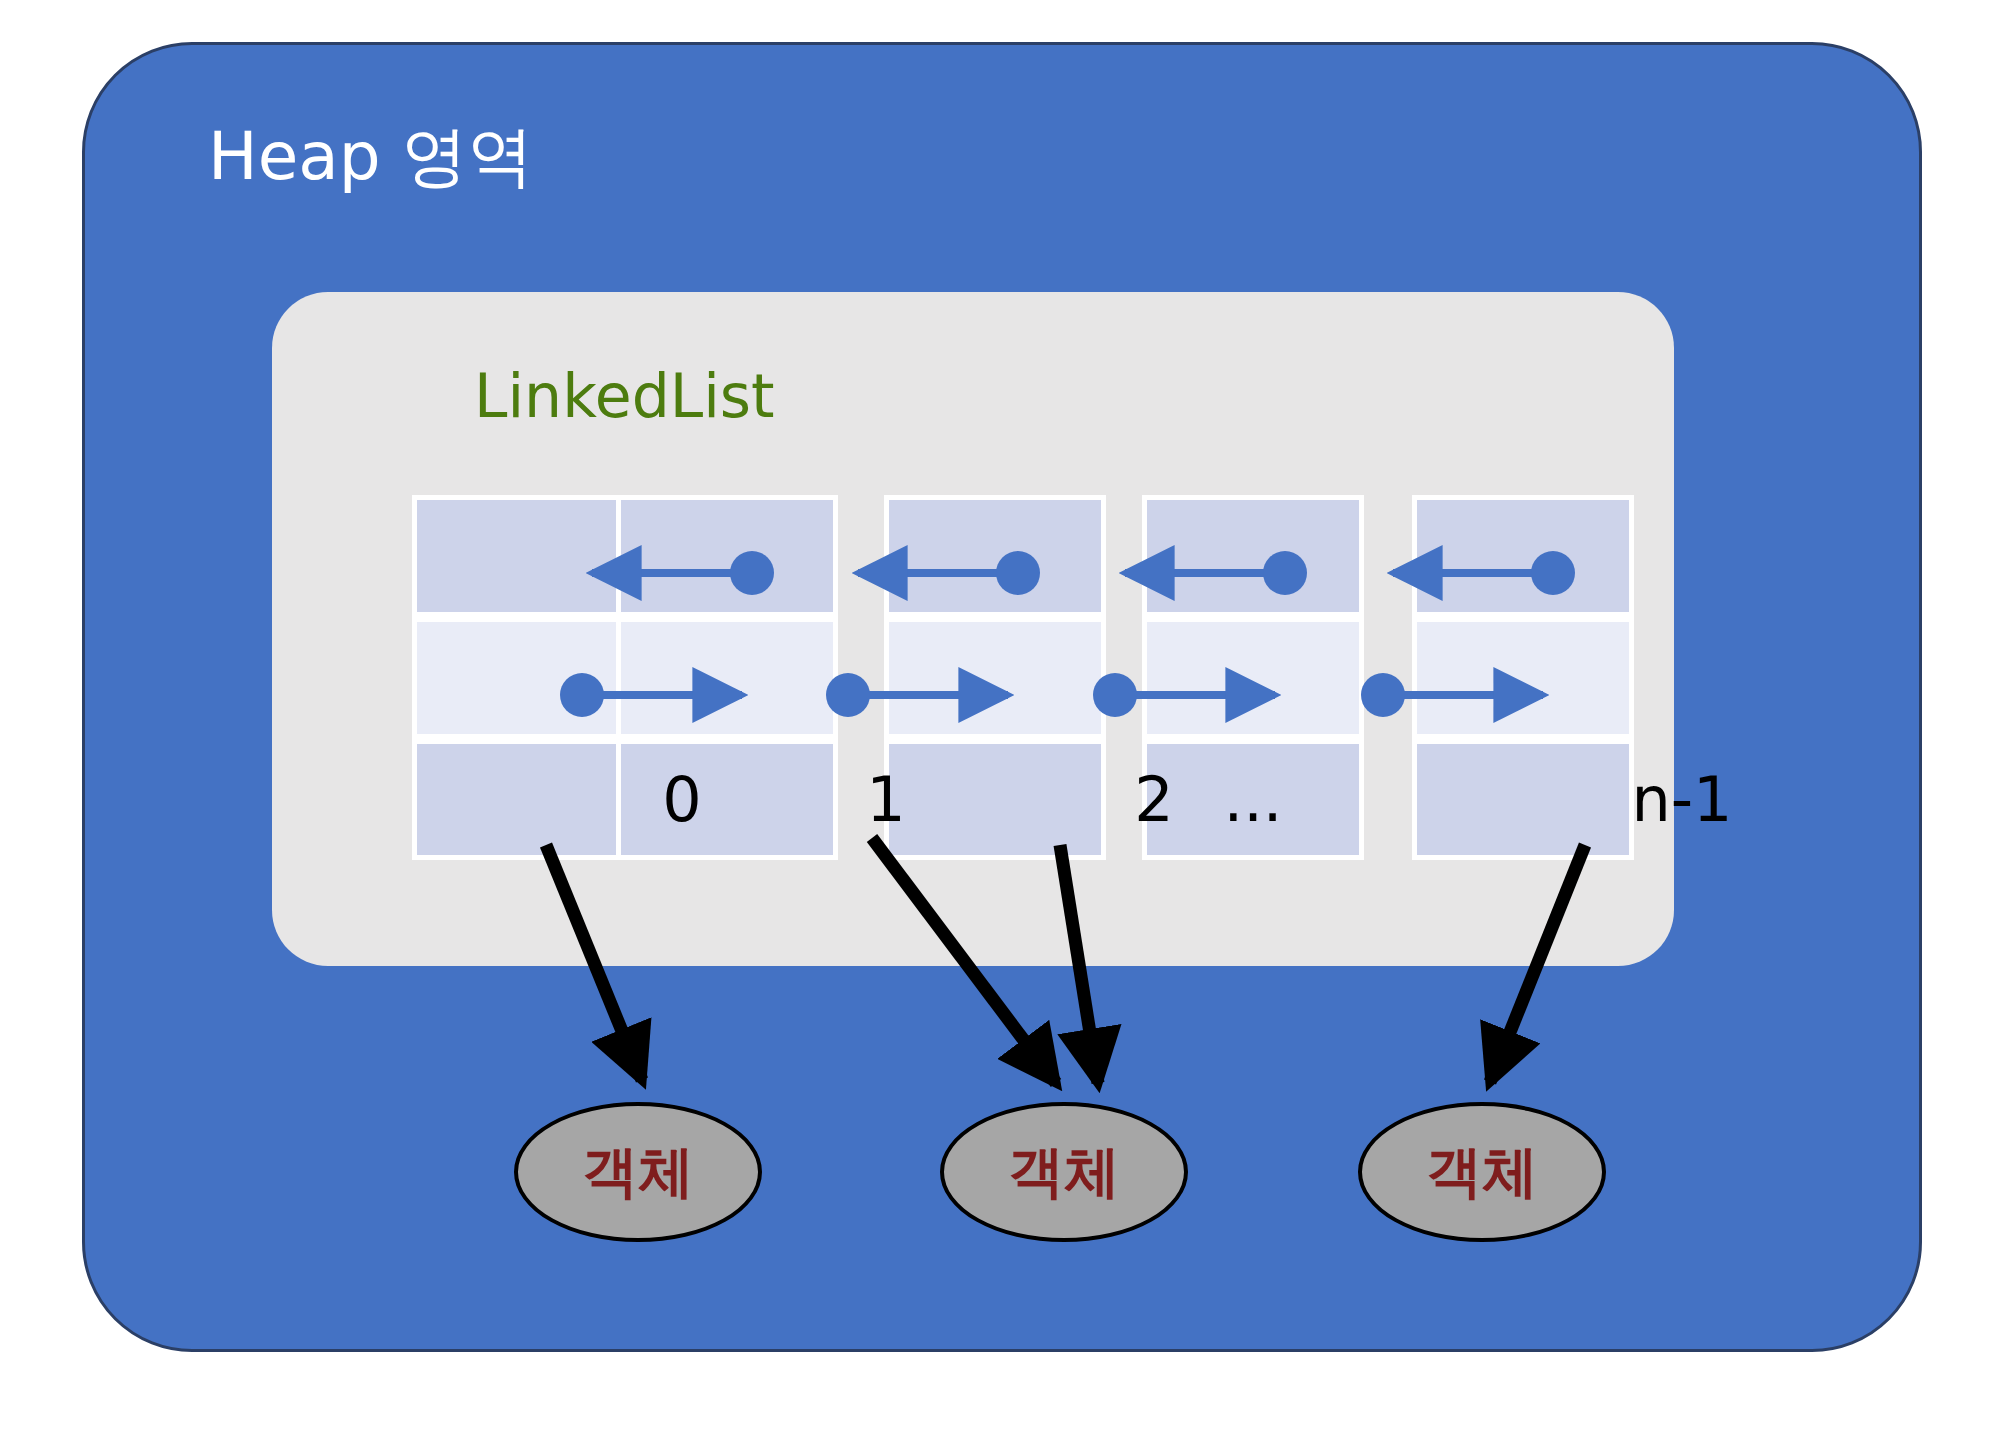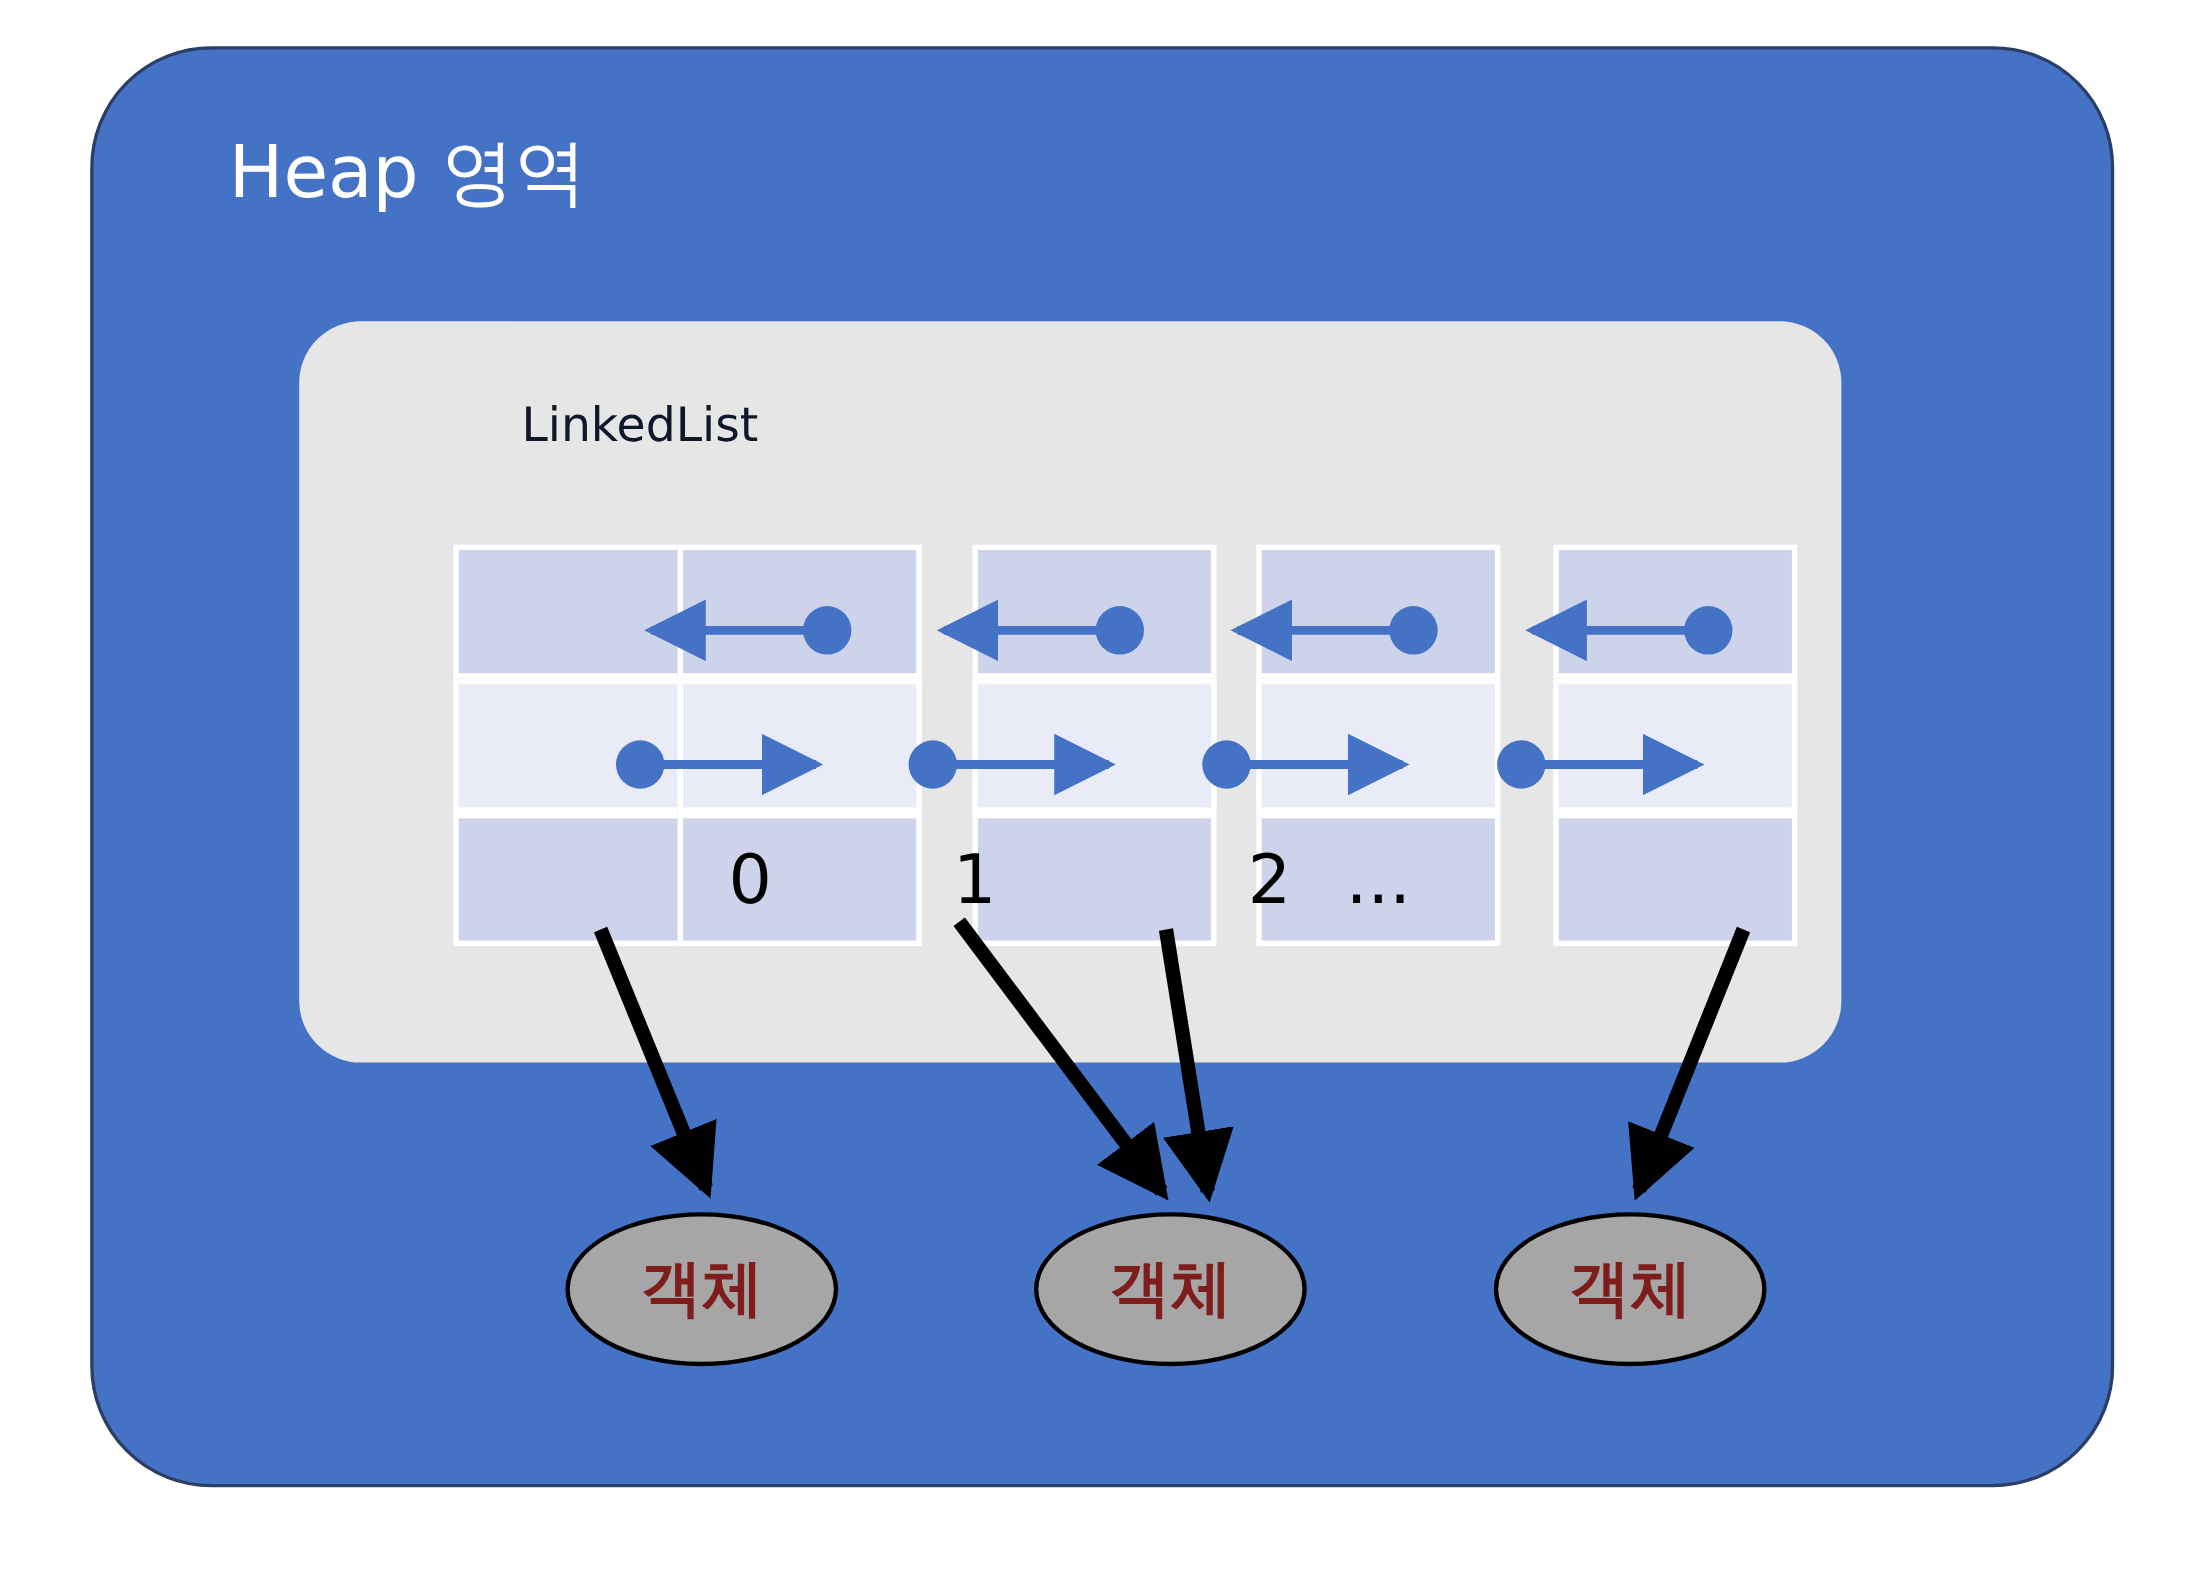--- a/index.html
+++ b/index.html
@@ -52,22 +52,22 @@
     width: 1402px;
     height: 674px;
     background: #E7E6E6;
     border-radius: 56px;
     box-sizing: border-box;
   }
   .list-title {
     position: absolute;
     left: 474px;
     top: 366px;
-    font-size: 43px;
-    color: #0f172a;
+    font-size: 60px;
+    color: #4d7c0f;
     white-space: nowrap;
     line-height: 1;
   }
 
   
   .nodes {
     position: absolute;
     left: 412px;
     top: 495px;
     width: 1240px;
@@ -175,20 +175,21 @@
       <div class="node-cell cell-prev"></div>
       <div class="node-cell cell-next"></div>
       <div class="node-cell cell-val"></div>
       <div class="val-text">...</div>
     </div>
 
     <div class="node" style="left:1000px;">
       <div class="node-cell cell-prev"></div>
       <div class="node-cell cell-next"></div>
       <div class="node-cell cell-val"></div>
+      <div class="val-text shift-right">n-1</div>
     </div>
 
   </div>
 
   <svg id="arrow-layer" viewBox="0 0 2000 1434">
     <defs>
       <marker id="blue-head" markerWidth="7" markerHeight="7" refX="6.2" refY="3.5" orient="auto" markerUnits="strokeWidth">
         <path d="M0,0 L7,3.5 L0,7 Z" fill="#4472C4"></path>
       </marker>
       <marker id="black-head" markerWidth="5" markerHeight="5" refX="4.2" refY="2.5" orient="auto" markerUnits="strokeWidth">

